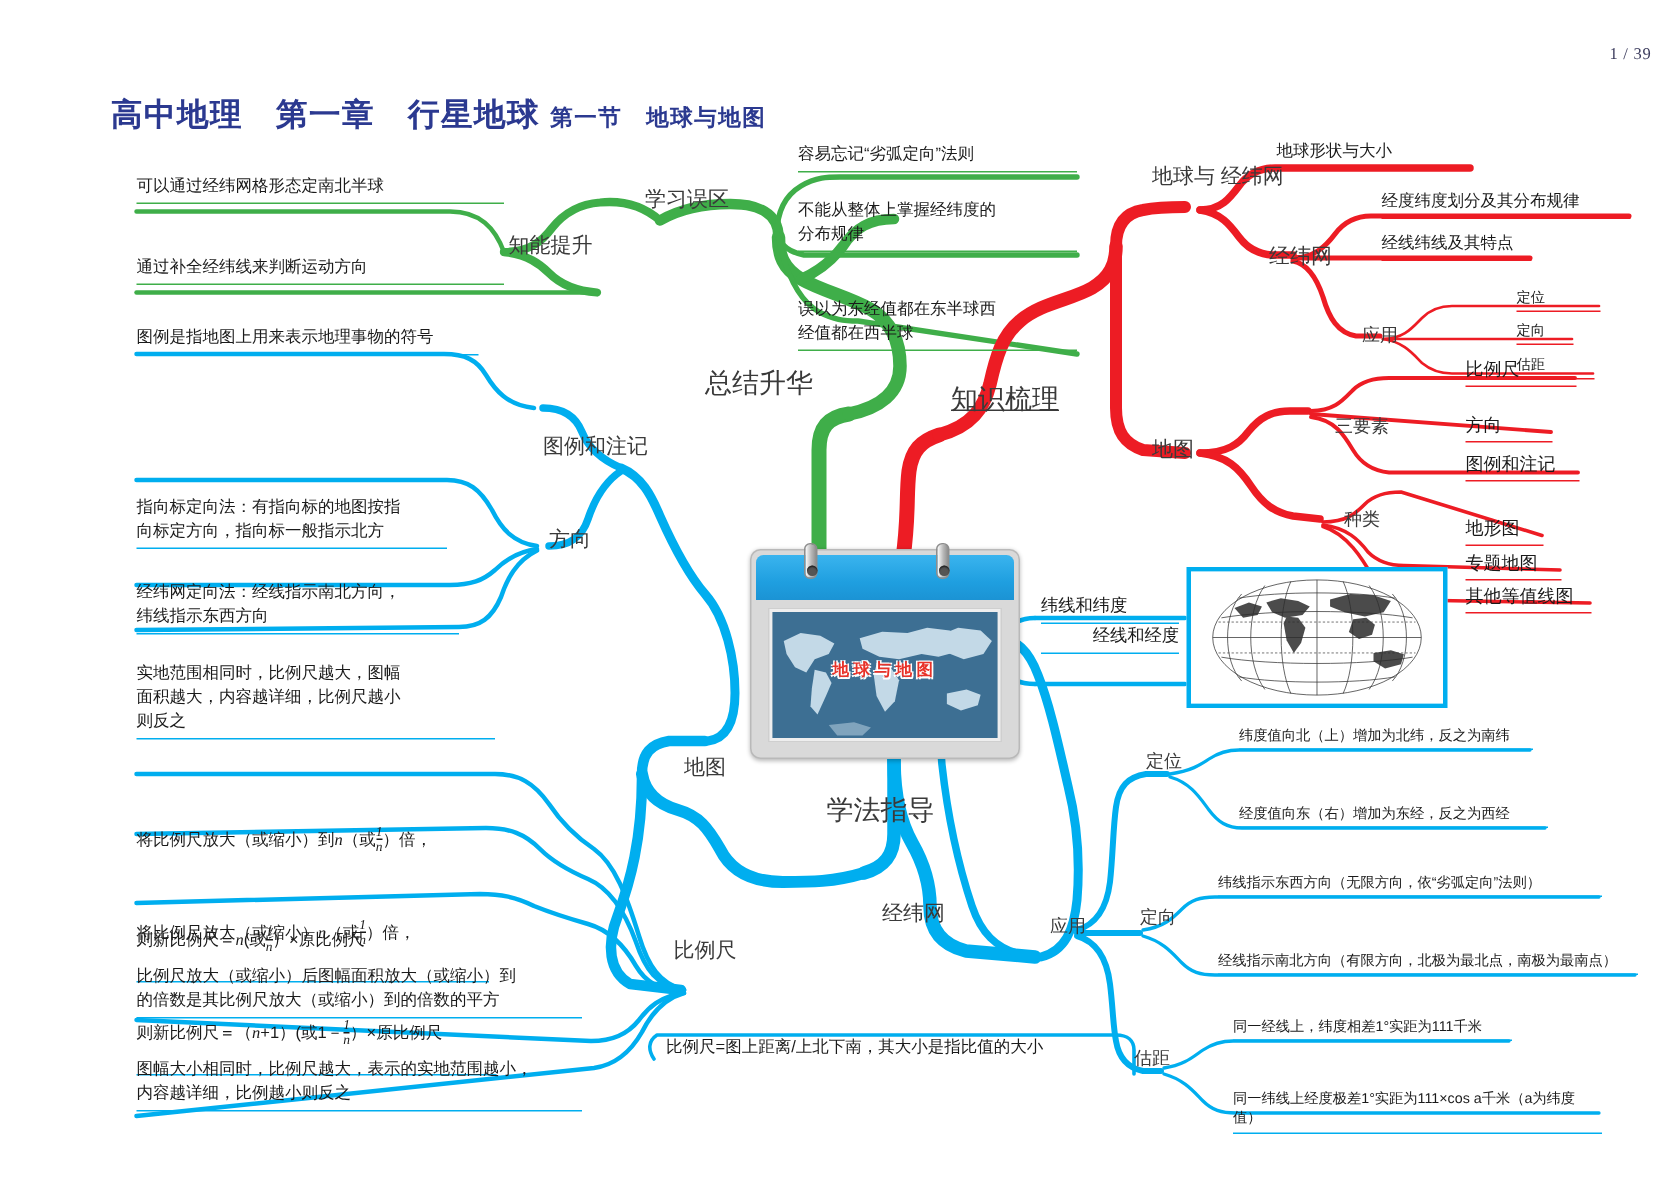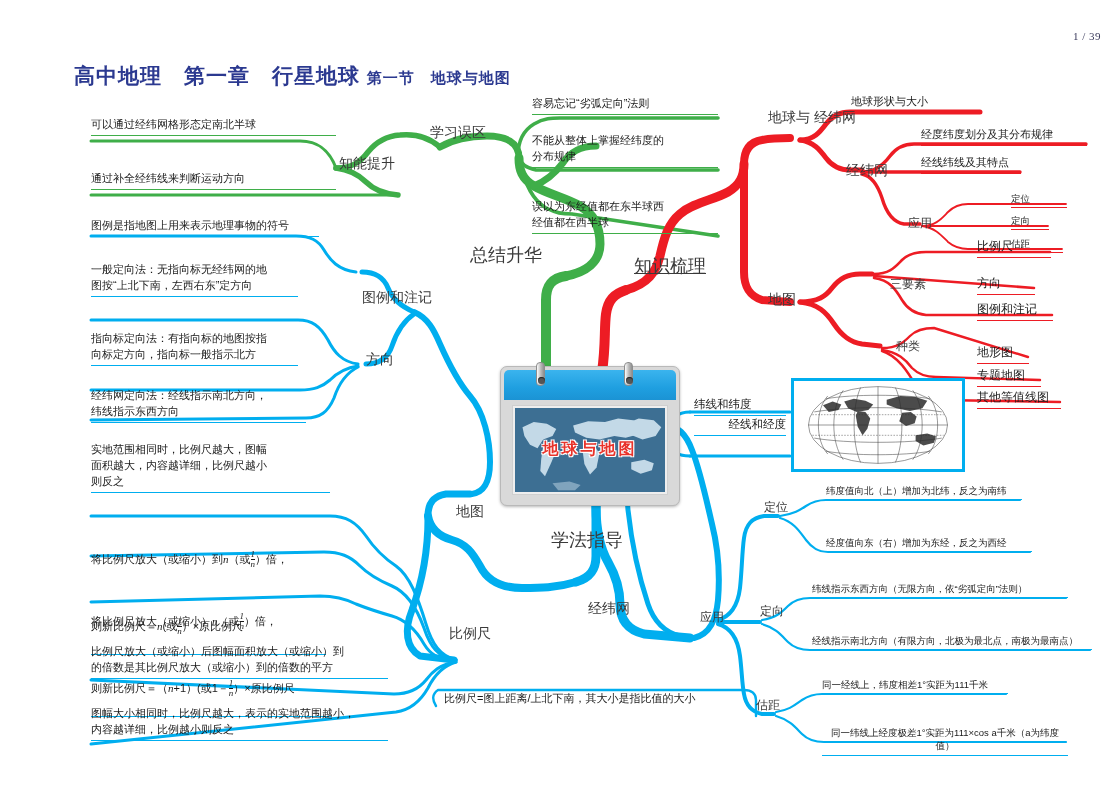--- a/index.html
+++ b/index.html
@@ -92,21 +92,21 @@
     position:absolute; left:11px; top:38px; right:11px; bottom:10px;
     background:#eee; border:1px solid #cfcfcf; padding:2px;
   }
   #calendar .map-img {
     position:absolute; inset:2px;
     background:#3b6a8c;
     overflow:hidden;
   }
   #calendar .cal-title {
     position:absolute; left:0; right:0; top:38%;
-    text-align:center; font-size:16px; font-weight:bold;
+    text-align:center; font-size:11px; font-weight:bold;
     color:#e8332a; letter-spacing:3px;
     text-shadow:1px 1px 0 #fff,-1px -1px 0 #fff,1px -1px 0 #fff,-1px 1px 0 #fff;
   }
 
   
   #globebox {
     position:absolute; left:791px; top:378px; width:174px; height:94px;
     border:3px solid #00aeef; background:#ffffff;
   }
 </style>
@@ -343,22 +343,20 @@
   <div class="leaf u-red" style="left:977px; top:389px; width:84px; font-size:12px;">其他等值线图</div>
 
   <div class="node n-lg" style="left:551px; top:530px;">学法指导</div>
   <div class="node n-md" style="left:456px; top:503px;">地图</div>
   <div class="node n-md" style="left:362px; top:289px;">图例和注记</div>
   <div class="node n-md" style="left:366px; top:351px;">方向</div>
   <div class="node n-md" style="left:449px; top:625px;">比例尺</div>
 
   <div class="leaf u-blue" style="left:91px; top:218px; width:228px;">图例是指地图上用来表示地理事物的符号</div>
 
-  <div class="leaf u-blue" style="left:91px; top:262px; width:207px;">一般定向法：无指向标无经纬网的地
-图按“上北下南，左西右东”定方向</div>
   <div class="leaf u-blue" style="left:91px; top:331px; width:207px;">指向标定向法：有指向标的地图按指
 向标定方向，指向标一般指示北方</div>
   <div class="leaf u-blue" style="left:91px; top:388px; width:215px;">经纬网定向法：经线指示南北方向，
 纬线指示东西方向</div>
 
   <div class="leaf u-blue" style="left:91px; top:442px; width:239px;">实地范围相同时，比例尺越大，图幅
 面积越大，内容越详细，比例尺越小
 则反之</div>
 
   <div class="leaf u-blue" style="left:91px; top:518px; width:235px;">
@@ -395,15 +393,15 @@
   <div class="node n-sm" style="left:760px; top:604px;">定向</div>
   <div class="node n-sm" style="left:756px; top:698px;">估距</div>
 
   <div class="leaf u-blue small" style="left:826px; top:484px; width:196px;">纬度值向北（上）增加为北纬，反之为南纬</div>
   <div class="leaf u-blue small" style="left:826px; top:536px; width:206px;">经度值向东（右）增加为东经，反之为西经</div>
 
   <div class="leaf u-blue small" style="left:812px; top:582px; width:256px;">纬线指示东西方向（无限方向，依“劣弧定向”法则）</div>
   <div class="leaf u-blue small" style="left:812px; top:634px; width:280px;">经线指示南北方向（有限方向，北极为最北点，南极为最南点）</div>
 
   <div class="leaf u-blue small" style="left:822px; top:678px; width:186px;">同一经线上，纬度相差1°实距为111千米</div>
-  <div class="leaf u-blue small" style="left:822px; top:726px; width:246px;text-align:center;">同一纬线上经度极差1°实距为111×cos a千米（a为纬度值）</div>
+  <div class="leaf u-blue small" style="left:822px; top:726px; width:246px;">同一纬线上经度极差1°实距为111×cos a千米（a为纬度值）</div>
 
 </div>
 
 </body></html>

